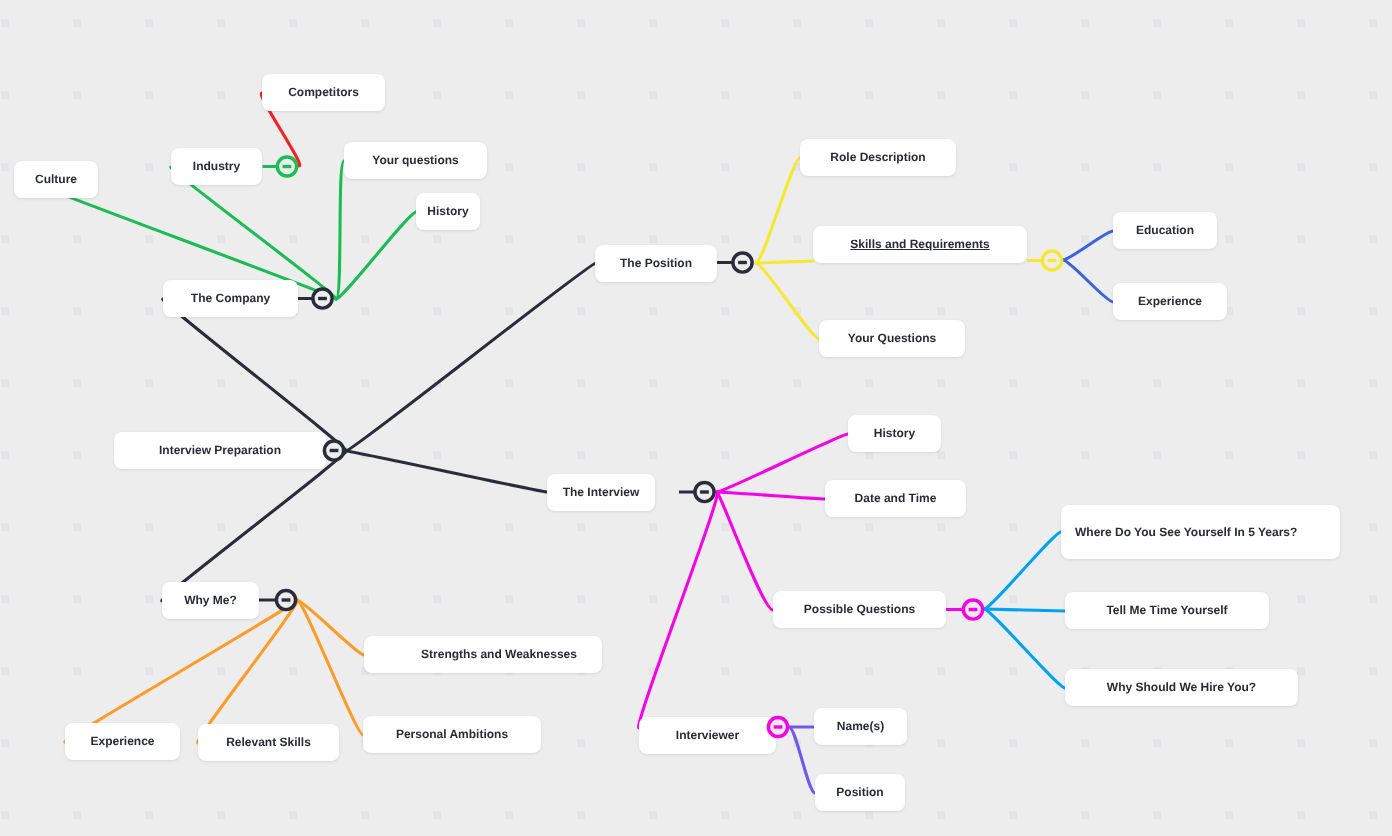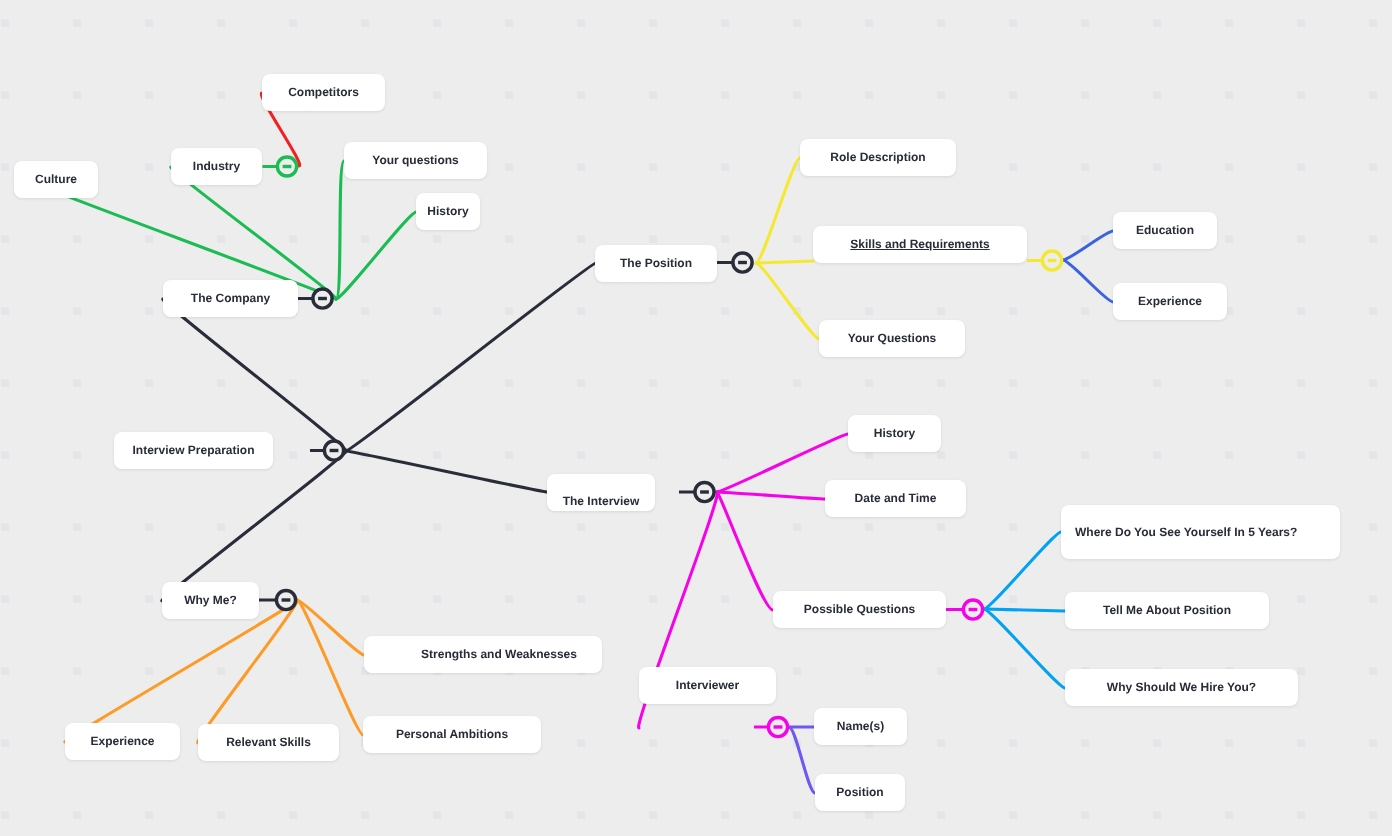--- a/index.html
+++ b/index.html
@@ -77,21 +77,21 @@
       <line x1="298" x2="314" y1="298.5" y2="298.5" stroke="#282d39" stroke-width="3"></line>
       <line x1="262.5" x2="278" y1="166.5" y2="166.5" stroke="#1bbc53" stroke-width="3"></line>
       <line x1="717" x2="733" y1="262.5" y2="262.5" stroke="#282d39" stroke-width="3"></line>
       <line x1="1027" x2="1043" y1="260.5" y2="260.5" stroke="#f5e832" stroke-width="3"></line>
       <line x1="679" x2="695" y1="492" y2="492" stroke="#282d39" stroke-width="3"></line>
       <line x1="946" x2="963" y1="609.5" y2="609.5" stroke="#f602e8" stroke-width="3"></line>
       <line x1="754" x2="769" y1="727" y2="727" stroke="#f602e8" stroke-width="3"></line>
       <line x1="259" x2="276" y1="600" y2="600" stroke="#282d39" stroke-width="3"></line>
     </svg>
   <div id="nodes">
-      <div class="node" style="left: 114px; top: 432px; height: 37px; width: 159px;">
+      <div class="node" style="left: 114px; top: 432px; height: 37px; width: 212px;">
         <span>Interview Preparation</span>
       </div>
       <div class="node" style="left: 163px; top: 280px; height: 37px; width: 135px;">
         <span>The Company</span>
       </div>
       <div class="node" style="left: 14px; top: 161px; height: 37px; width: 84px;">
         <span>Culture</span>
       </div>
       <div class="node" style="left: 171px; top: 148px; height: 37px; width: 91px;">
         <span>Industry</span>
@@ -116,42 +116,42 @@
       </div>
       <div class="node" style="left: 1113px; top: 212px; height: 37px; width: 104px;">
         <span>Education</span>
       </div>
       <div class="node" style="left: 1113px; top: 283px; height: 37px; width: 114px;">
         <span>Experience</span>
       </div>
       <div class="node" style="left: 819px; top: 320px; height: 37px; width: 146px;">
         <span>Your Questions</span>
       </div>
-      <div class="node" style="left: 547px; top: 474px; height: 37px; width: 108px; align-items: flex-end;">
+      <div class="node" style="left: 547px; top: 474px; height: 37px; width: 108px;">
         <span>The Interview</span>
       </div>
       <div class="node" style="left: 848px; top: 415px; height: 37px; width: 93px;">
         <span>History</span>
       </div>
       <div class="node" style="left: 825px; top: 480px; height: 37px; width: 141px;">
         <span>Date and Time</span>
       </div>
       <div class="node" style="left: 773px; top: 591px; height: 37px; width: 173px;">
         <span>Possible Questions</span>
       </div>
       <div class="node" style="left: 1061px; top: 505px; height: 54px; width: 279px; white-space: normal; justify-content: flex-start; padding: 12px 14px;">
         <span>Where Do You See Yourself In 5 Years?</span>
       </div>
       <div class="node" style="left: 1065px; top: 592px; height: 37px; width: 204px;">
-        <span>Tell Me About Position</span>
+        <span>Tell Me Time Yourself</span>
       </div>
       <div class="node" style="left: 1065px; top: 669px; height: 37px; width: 233px;">
         <span>Why Should We Hire You?</span>
       </div>
-      <div class="node" style="left: 639px; top: 667px; height: 37px; width: 137px;">
+      <div class="node" style="left: 639px; top: 717px; height: 37px; width: 137px;">
         <span>Interviewer</span>
       </div>
       <div class="node" style="left: 814px; top: 708px; height: 37px; width: 93px;">
         <span>Name(s)</span>
       </div>
       <div class="node" style="left: 815px; top: 774px; height: 37px; width: 90px;">
         <span>Position</span>
       </div>
       <div class="node" style="left: 162px; top: 582px; height: 37px; width: 97px;">
         <span>Why Me?</span>

